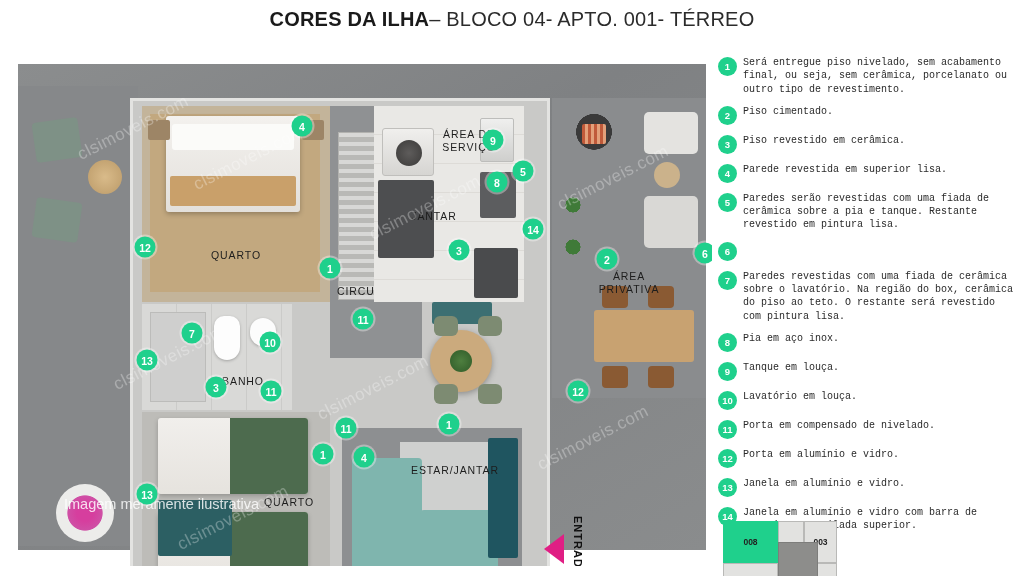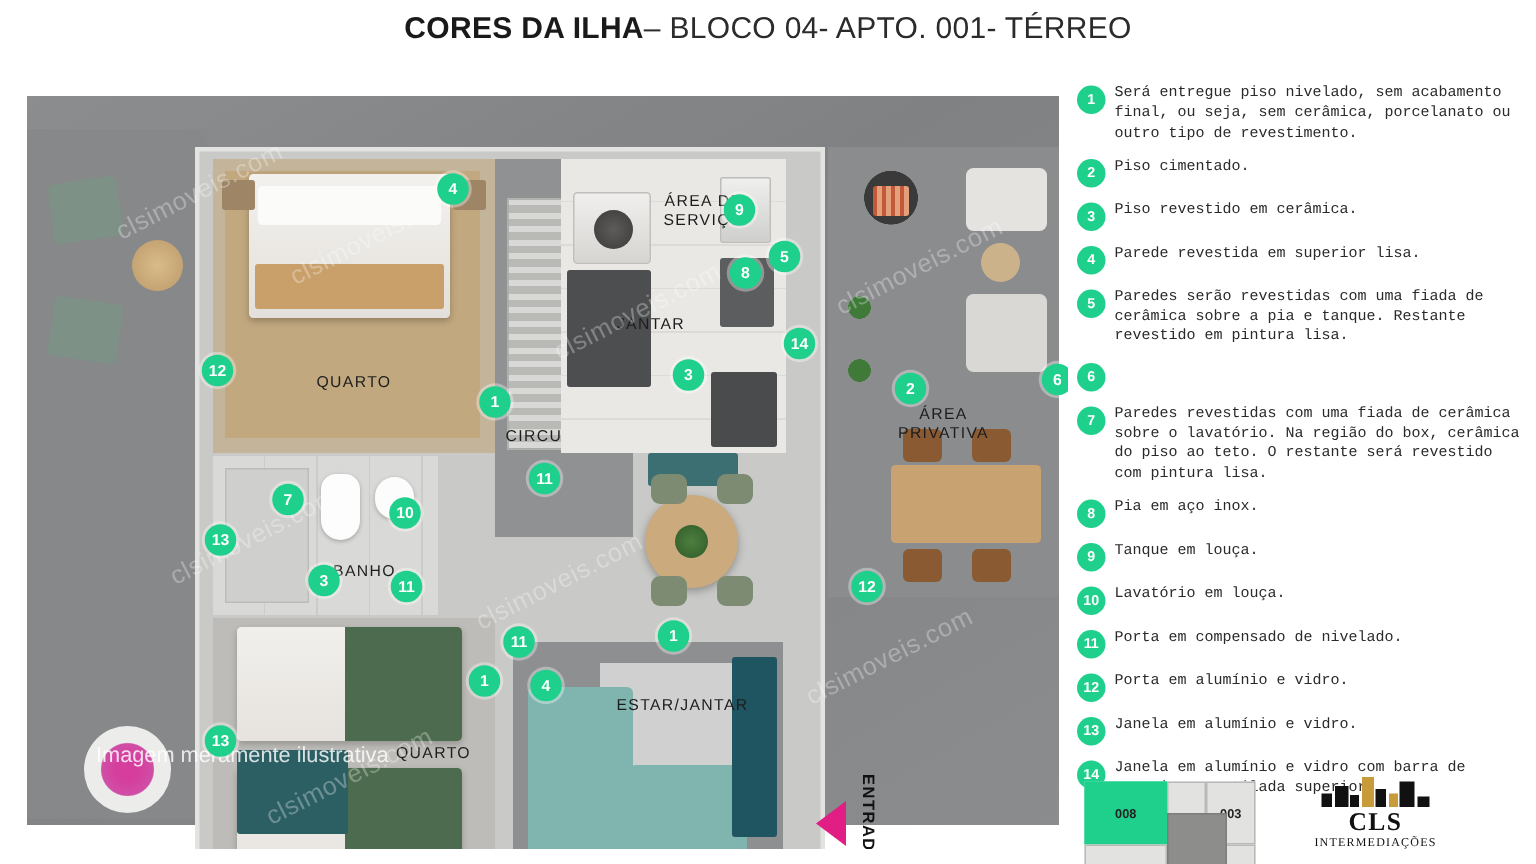--- a/index.html
+++ b/index.html
@@ -442,28 +442,14 @@
     <div class="km-cell active">008</div>
     <div class="km-mid-top"></div>
     <div class="km-cell">003</div>
     <div class="km-cell">002</div>
     <div class="km-mid-bot"></div>
     <div class="km-cell">004</div>
     <div class="km-gray"></div>
 
   </div>
 
-  <div class="logo">
-    <div class="sky">
-      <span style="width:7px;height:9px;"></span>
-      <span style="width:9px;height:14px;"></span>
-      <span style="width:6px;height:8px;"></span>
-      <span class="gold" style="width:8px;height:20px;"></span>
-      <span style="width:7px;height:12px;"></span>
-      <span class="gold" style="width:6px;height:9px;"></span>
-      <span style="width:10px;height:17px;"></span>
-      <span style="width:8px;height:7px;"></span>
-    </div>
-    <div class="logo-name">CLS</div>
-    <div class="logo-sub">INTERMEDIAÇÕES</div>
-  </div>
 
 </div>
 
 </body></html>

